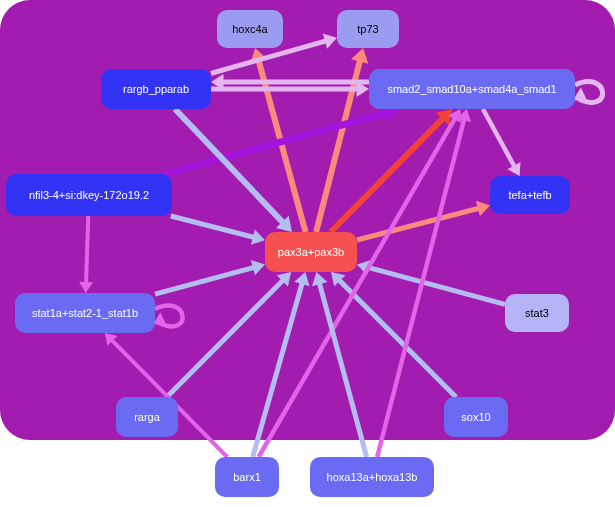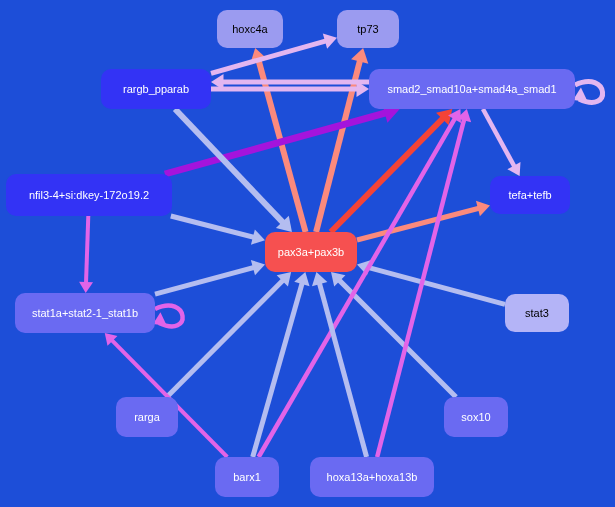--- a/index.html
+++ b/index.html
@@ -9,22 +9,23 @@
   }
   body {
     width: 615px;
     height: 507px;
     font-family: "Liberation Sans", sans-serif;
     overflow: hidden;
   }
   #graph-canvas {
     position: relative;
     width: 615px;
-    height: 507px;
-    background: #1d4ed8;
+    height: 440px;
+    background: #a21caf;
+    border-radius: 30px;
   }
   svg#network-svg {
     position: absolute;
     top: 0;
     left: 0;
     width: 615px;
     height: 507px;
   }
   .node-label {
     font-family: "Liberation Sans", sans-serif;

